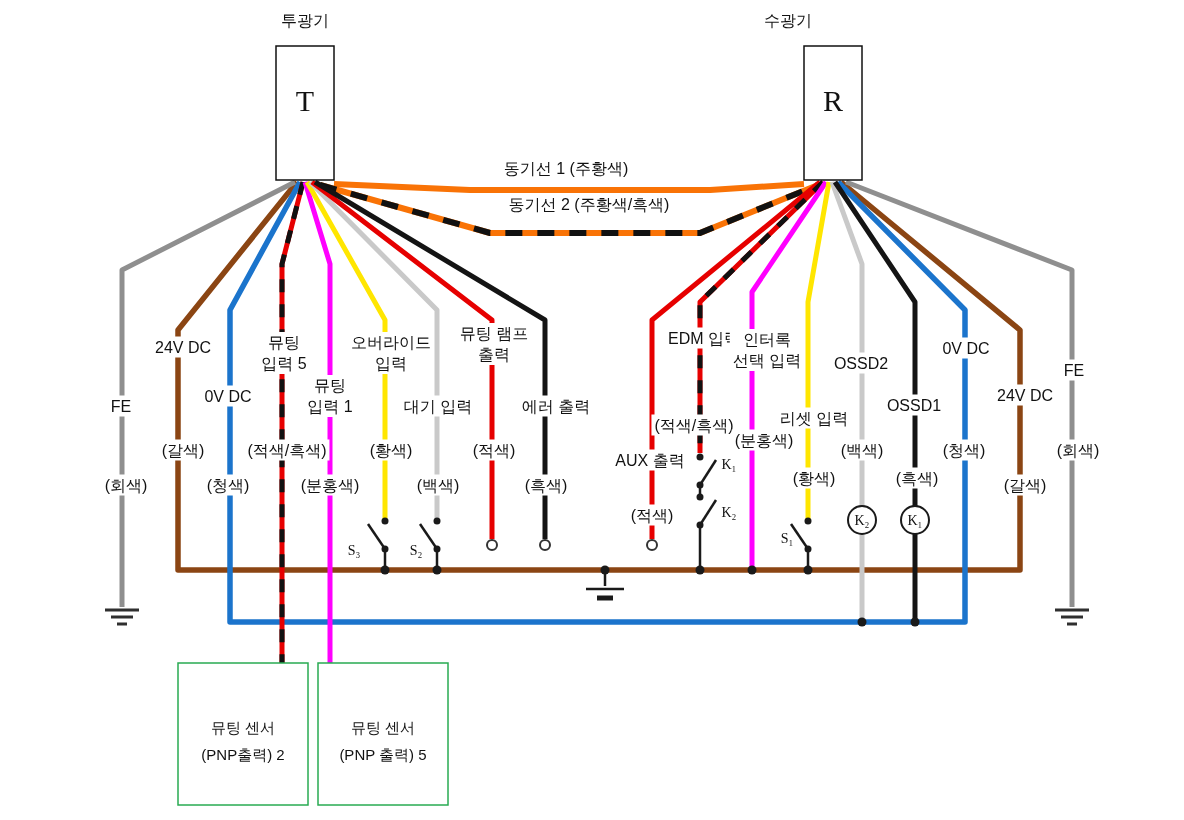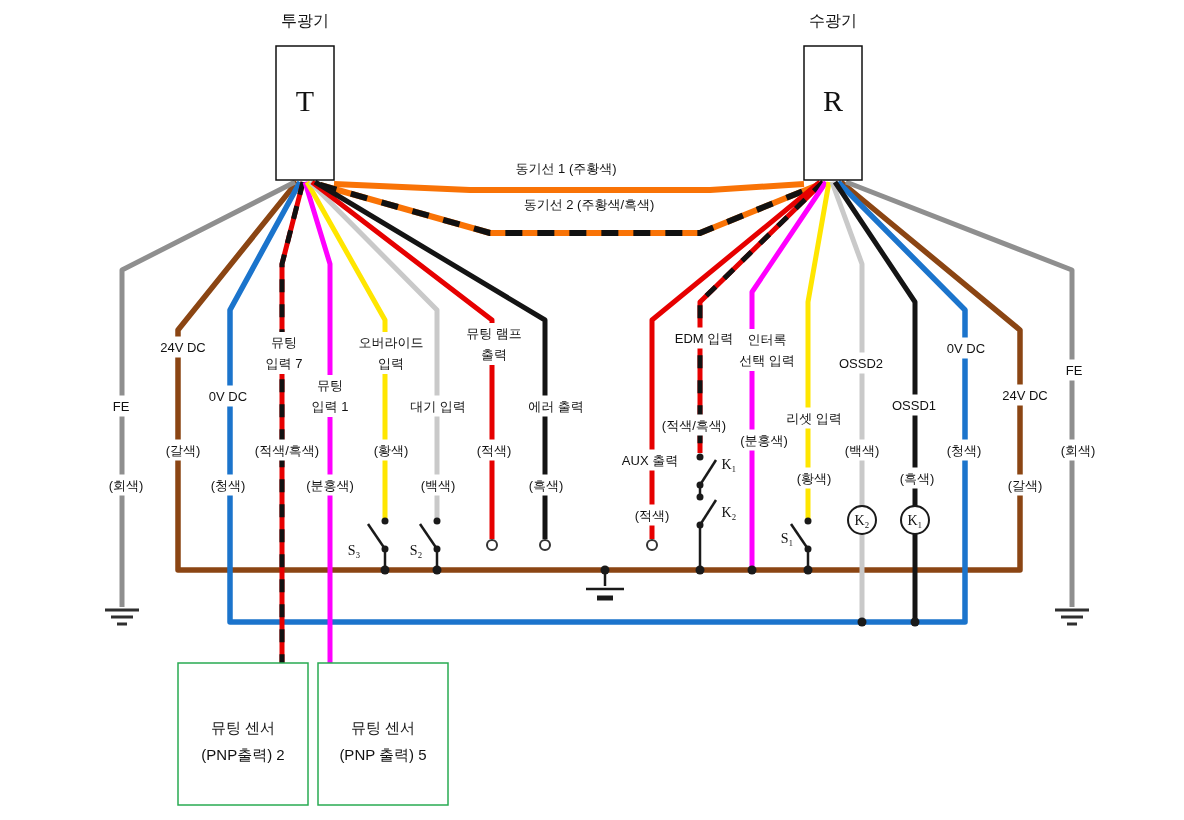--- a/index.html
+++ b/index.html
@@ -1,20 +1,20 @@
 <!DOCTYPE html>
 <html><head>
 <meta charset="utf-8">
 <style>
   html,body{margin:0;padding:0;background:#fff;}
   body{width:1184px;height:820px;font-family:"Liberation Sans",sans-serif;}
   .stage{position:relative;width:1184px;height:820px;background:#fff;overflow:hidden;border-radius:32px;}
   .stage svg{position:absolute;left:0;top:0;}
   .lbl{position:absolute;transform:translate(-50%,-50%);background:#fff;padding:0 3px;
-       font-size:13px;line-height:21px;color:#111;white-space:nowrap;text-align:center;z-index:2;}
+       font-size:16px;line-height:21px;color:#111;white-space:nowrap;text-align:center;z-index:2;}
   .nobg{background:transparent;padding:0;}
   .sym{font-family:"Liberation Serif",serif;font-size:14px;}
   .letter{font-family:"Liberation Serif",serif;font-size:30px;}
   .title{font-size:16px;}
   .sensor-label{font-size:15px;line-height:27px;}
 </style>
 </head>
 <body>
 
 <div class="stage">
@@ -116,37 +116,37 @@
     <circle cx="915" cy="622" r="4.5" fill="#1a1a1a"></circle>
 
     <rect x="276" y="46" width="58" height="134" fill="#fff" stroke="#111" stroke-width="1.5"></rect>
     <rect x="804" y="46" width="58" height="134" fill="#fff" stroke="#111" stroke-width="1.5"></rect>
 
     <rect x="178" y="663" width="130" height="142" fill="#fff" stroke-width="1.5" stroke="#29ab52"></rect>
     <rect x="318" y="663" width="130" height="142" fill="#fff" stroke-width="1.5" stroke="#29ab52"></rect>
   </svg>
 
   <div class="lbl title nobg" style="left:305px;top:20px">투광기</div>
-  <div class="lbl title nobg" style="left:833px;top:20px">수광기</div>
+  <div class="lbl title nobg" style="left:788px;top:20px">수광기</div>
   <div class="lbl letter nobg" style="left:305px;top:100px">T</div>
   <div class="lbl letter nobg" style="left:833px;top:100px">R</div>
 
   <div class="lbl" style="left:566px;top:168px">동기선 1 (주황색)</div>
   <div class="lbl" style="left:589px;top:204px">동기선 2 (주황색/흑색)</div>
 
   <div class="lbl" style="left:183px;top:347px">24V DC</div>
   <div class="lbl" style="left:183px;top:450px">(갈색)</div>
   <div class="lbl" style="left:121px;top:406px">FE</div>
   <div class="lbl" style="left:126px;top:485px">(회색)</div>
   <div class="lbl" style="left:228px;top:396px">0V DC</div>
   <div class="lbl" style="left:228px;top:485px">(청색)</div>
 
   <div class="lbl" style="left:284px;top:353px">
     <div>뮤팅</div>
-    <div>입력 7</div>
+    <div>입력 5</div>
   </div>
   <div class="lbl" style="left:287px;top:450px">(적색/흑색)</div>
 
   <div class="lbl" style="left:330px;top:396px">
     <div>뮤팅</div>
     <div>입력 1</div>
   </div>
   <div class="lbl" style="left:330px;top:485px">(분홍색)</div>
 
   <div class="lbl" style="left:391px;top:353px">

